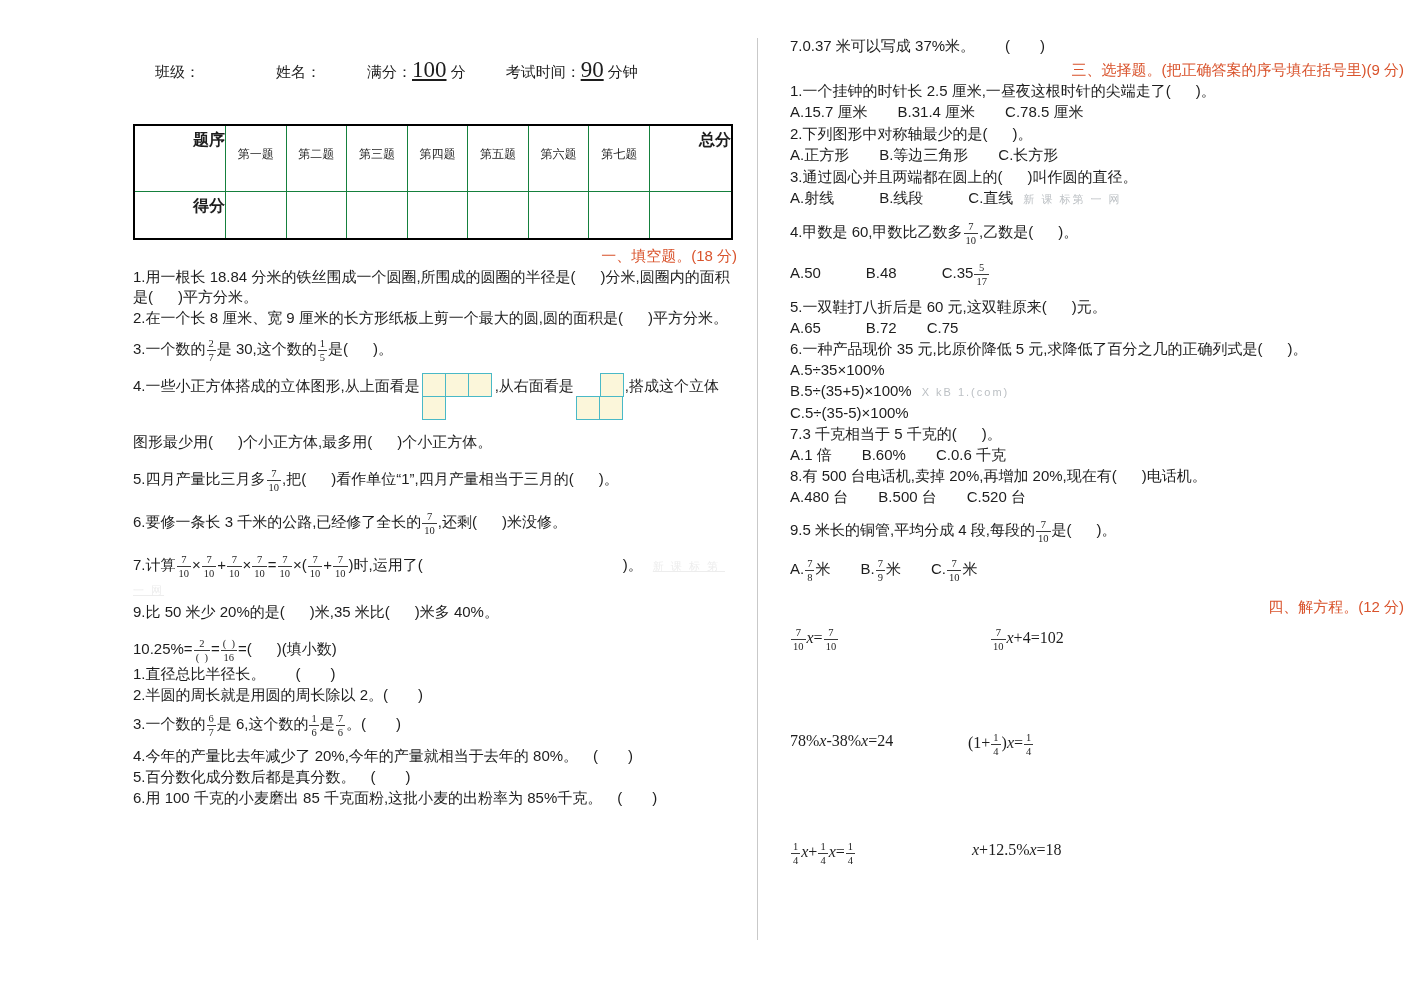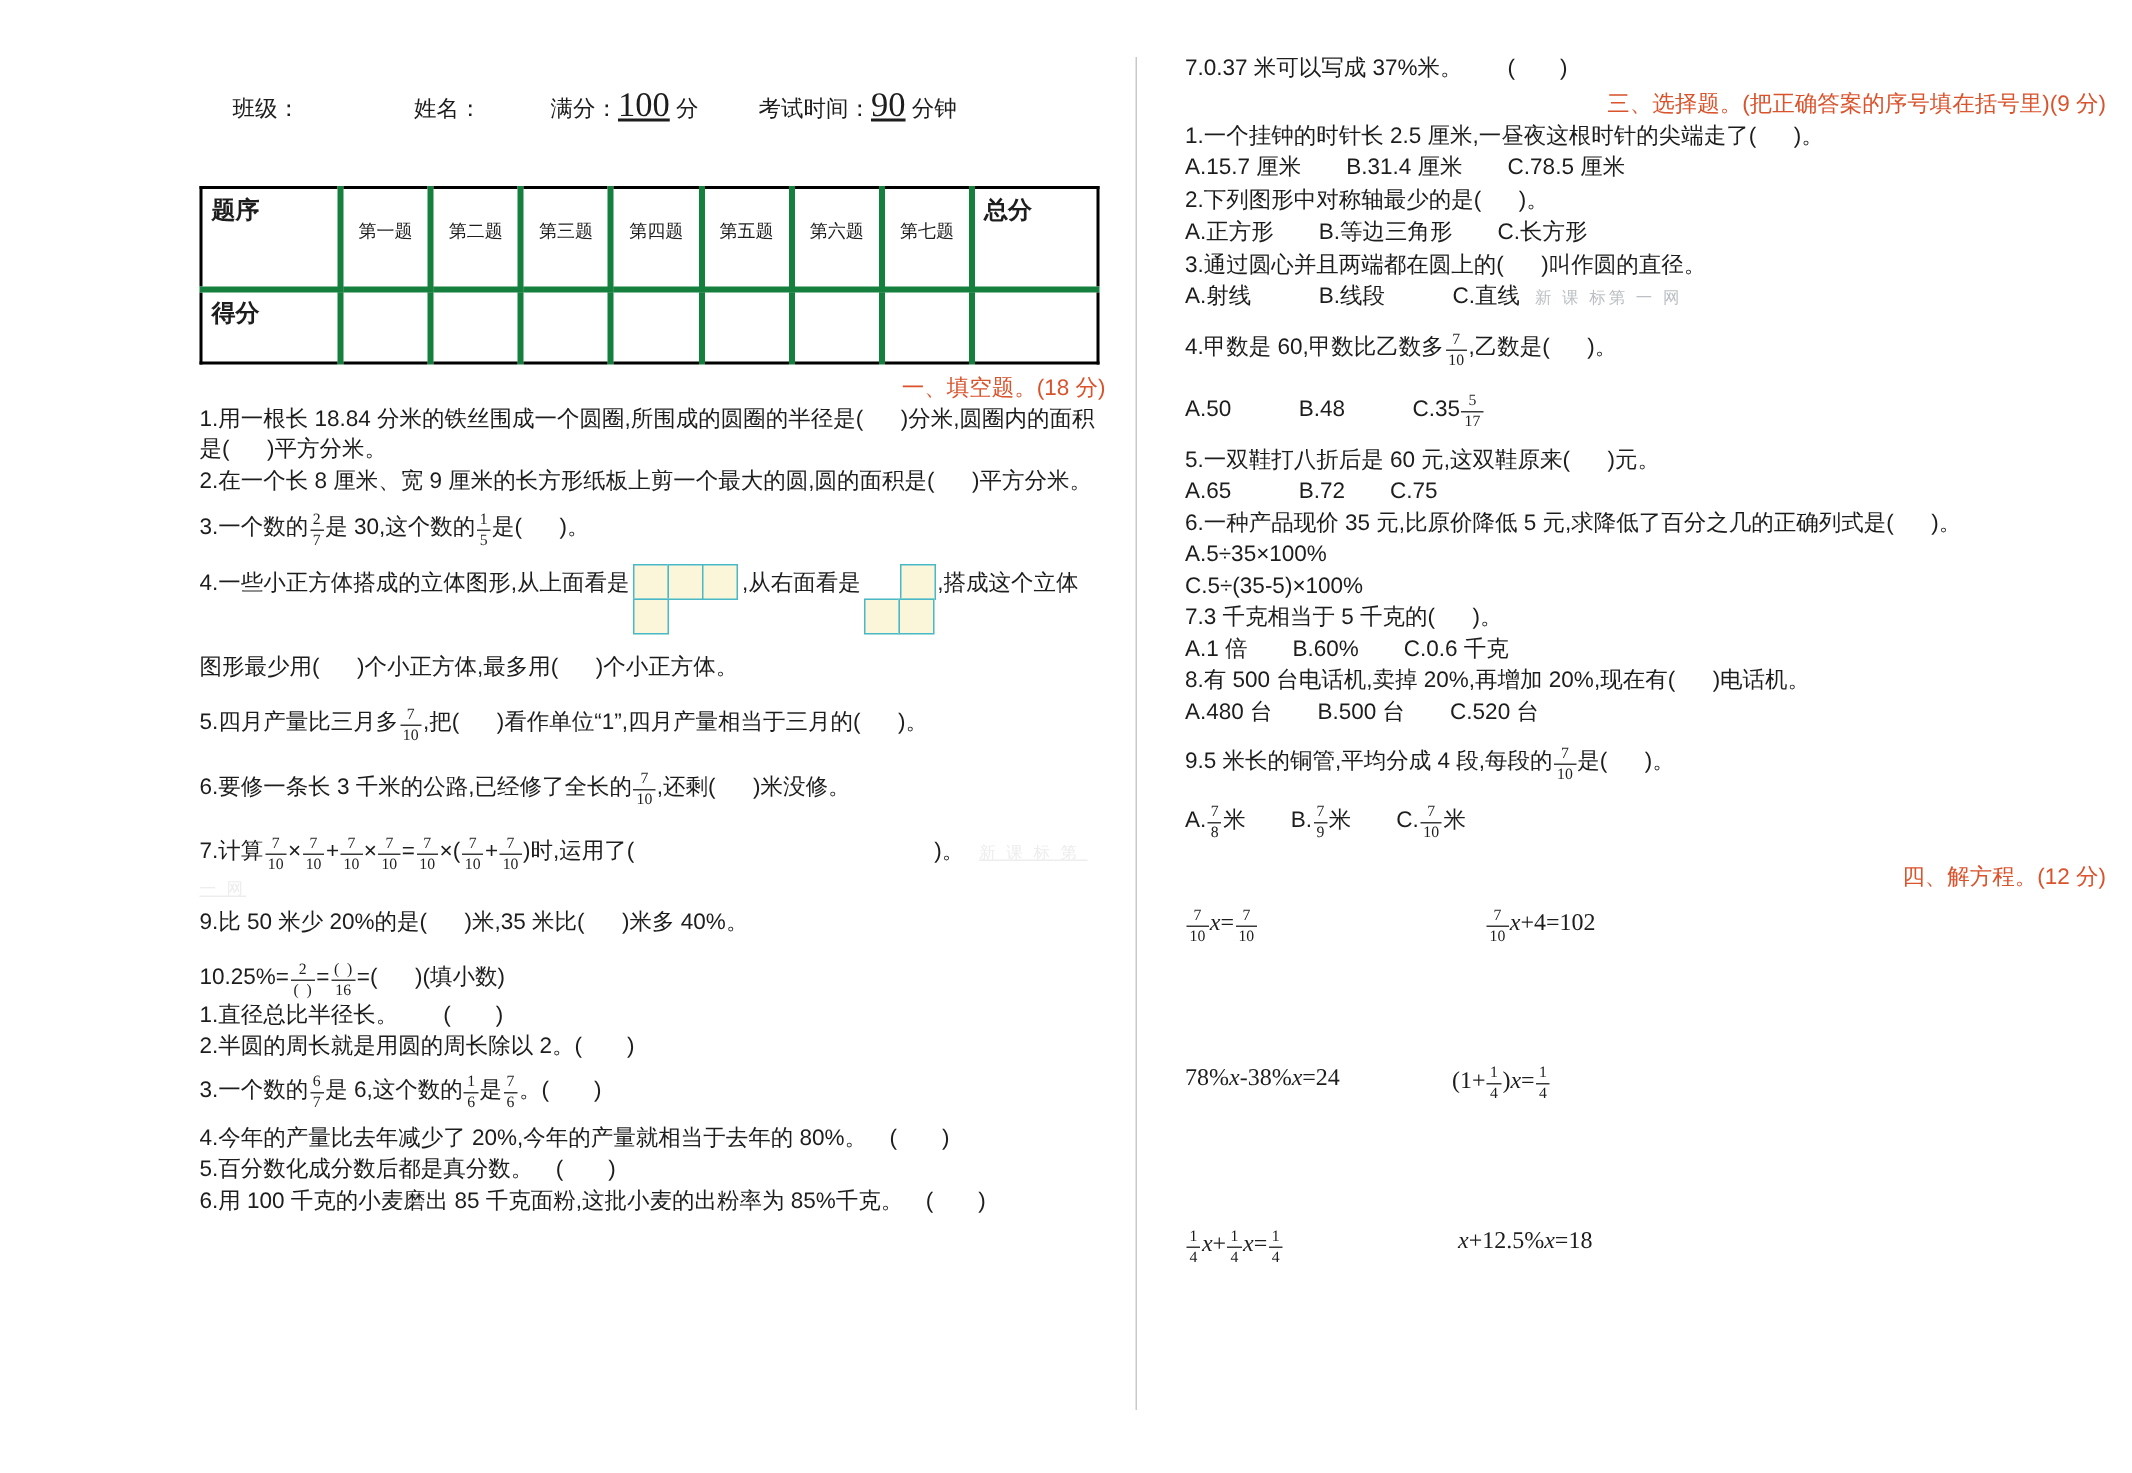--- a/index.html
+++ b/index.html
@@ -11,26 +11,26 @@
   .col-right{left:790px;top:30px;width:614px;}
   .title{margin:12px 0 0 0;text-align:center;font-size:27px;font-weight:bold;color:#0d0d0d;
          letter-spacing:0.5px;line-height:34px;}
   .inforow{margin-top:22px;display:flex;font-size:15px;white-space:pre-wrap;align-items:flex-end;}
   .inforow .inf0{margin-left:22px;}
   .inforow .inf1{margin-left:76px;}
   .inforow .inf2{margin-left:46px;}
   .inforow .inf3{margin-left:40px;}
   .bignum{font-family:"Liberation Serif","DejaVu Serif",serif;font-size:23px;line-height:15px;text-decoration:underline;}
   table.score{margin-top:42px;border-collapse:collapse;width:600px;table-layout:fixed;}
-  table.score th,table.score td{border:4px solid #15803d;}
+  table.score th,table.score td{border:1px solid #15803d;}
   table.score tr:first-child th{border-top:2px solid #000;}
   table.score tr:last-child td,table.score tr:last-child th{border-bottom:2px solid #000;}
   table.score th:first-child,table.score td:first-child{border-left:2px solid #000;}
   table.score th:last-child,table.score td:last-child{border-right:2px solid #000;}
-  th.big{font-size:16px;font-weight:bold;text-align:left;padding:4px 0 0 6px;vertical-align:top;}
+  th.big{font-size:16px;font-weight:bold;text-align:right;padding:4px 0 0 6px;vertical-align:top;}
   th.small{font-size:12px;font-weight:normal;vertical-align:top;padding-top:20px;
            font-family:"Liberation Serif","DejaVu Serif",serif;}
   table.score tr.r1 th{height:44px;}
   table.score tr.r2 th,table.score tr.r2 td{height:42px;}
   .line{margin:1px 0 0 0;font-size:15px;line-height:20px;white-space:pre-wrap;}
   .sec{color:#d9532c;text-align:right;}
   .frac{display:inline-block;vertical-align:-7px;text-align:center;font-size:10.5px;line-height:11px;
         font-family:"Liberation Serif","DejaVu Serif",serif;padding:0 1px;white-space:pre;}
   .frac .ft{display:block;border-bottom:1px solid #3a3a3a;padding:0 2px 1px 2px;}
   .frac .fb{display:block;padding:1px 2px 0 2px;}
@@ -117,20 +117,21 @@
     <p class="line" style="margin-top:2px">2.下列图形中对称轴最少的是(      )。</p>
     <p class="line">A.正方形　　B.等边三角形　　C.长方形</p>
     <p class="line" style="margin-top:2px">3.通过圆心并且两端都在圆上的(      )叫作圆的直径。</p>
     <p class="line"><span>A.射线　　　B.线段　　　C.直线</span><span class="wm">新 课 标第 一 网</span></p>
     <p class="line" style="margin-top:12px">4.甲数是 60,甲数比乙数多<span class="frac"><span class="ft">7</span><span class="fb">10</span></span>,乙数是(      )。</p>
     <p class="line" style="margin-top:16px">A.50　　　B.48　　　C.35<span class="frac"><span class="ft">5</span><span class="fb">17</span></span></p>
     <p class="line" style="margin-top:10px">5.一双鞋打八折后是 60 元,这双鞋原来(      )元。</p>
     <p class="line">A.65　　　B.72　　C.75</p>
     <p class="line">6.一种产品现价 35 元,比原价降低 5 元,求降低了百分之几的正确列式是(      )。</p>
     <p class="line">A.5÷35×100%</p>
+    <p class="line"><span>B.5÷(35+5)×100%</span><span class="wm">X kB 1.(com)</span></p>
     <p class="line">C.5÷(35-5)×100%</p>
     <p class="line">7.3 千克相当于 5 千克的(      )。</p>
     <p class="line">A.1 倍　　B.60%　　C.0.6 千克</p>
     <p class="line">8.有 500 台电话机,卖掉 20%,再增加 20%,现在有(      )电话机。</p>
     <p class="line">A.480 台　　B.500 台　　C.520 台</p>
     <p class="line" style="margin-top:12px">9.5 米长的铜管,平均分成 4 段,每段的<span class="frac"><span class="ft">7</span><span class="fb">10</span></span>是(      )。</p>
     <p class="line" style="margin-top:14px">A.<span class="frac"><span class="ft">7</span><span class="fb">8</span></span>米　　B.<span class="frac"><span class="ft">7</span><span class="fb">9</span></span>米　　C.<span class="frac"><span class="ft">7</span><span class="fb">10</span></span>米</p>
 
     <p class="line sec" style="margin-top: 14px; color: rgb(217, 83, 44);">四、解方程。(12 分)</p>
     <div class="eqrow" style="margin-top:10px">

